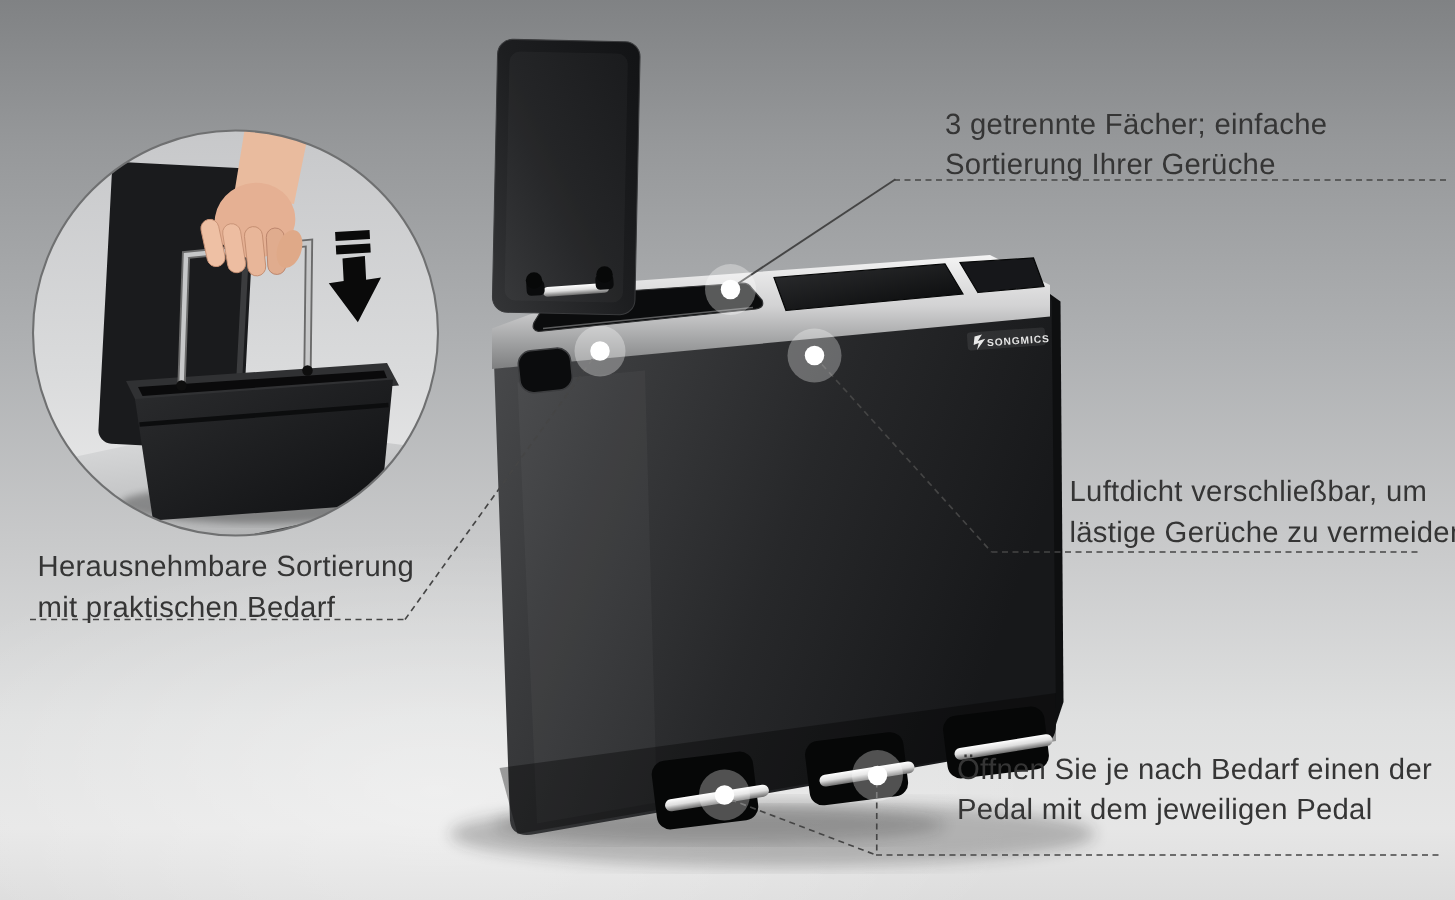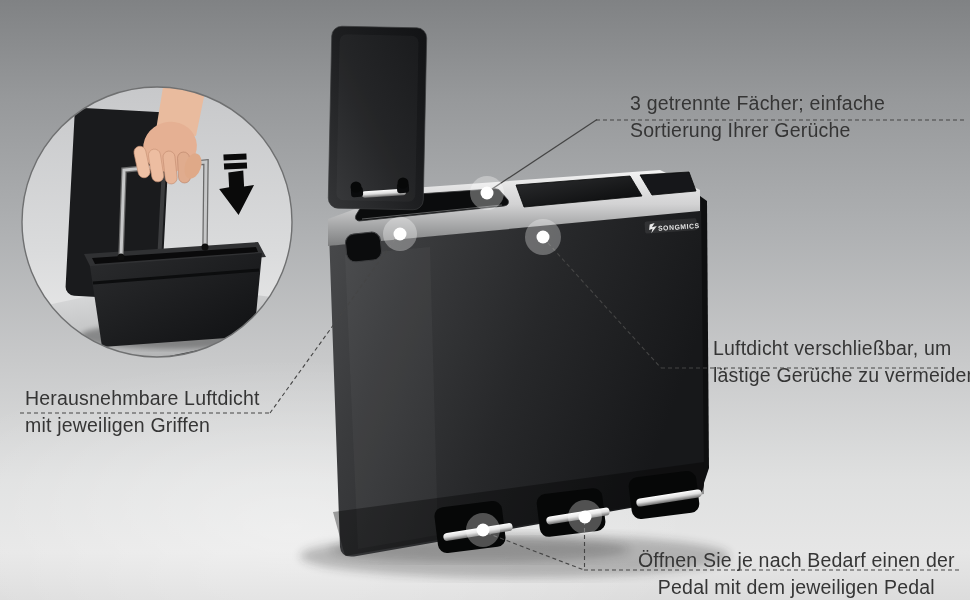--- a/index.html
+++ b/index.html
@@ -6,21 +6,21 @@
   .stage{
     position:relative;width:970px;height:600px;overflow:hidden;
     font-family:"Liberation Sans",sans-serif;
     background:
       radial-gradient(ellipse 620px 260px at 30% 88%, rgba(255,255,255,.40), rgba(255,255,255,0) 65%),
       linear-gradient(180deg,#808284 0%,#96989a 16%,#aeb0b2 38%,#c8c9ca 60%,#dfe0e0 80%,#e6e6e6 92%,#dcdcdc 100%);
   }
   .scene{position:absolute;left:0;top:0;}
   .callout{
     position:absolute;color:var(--annotation-text,#353535);
-    font-size:19.5px;line-height:27px;letter-spacing:.2px;white-space:nowrap;margin-top:20px;
+    font-size:19.5px;line-height:27px;letter-spacing:.2px;white-space:nowrap;
   }
   .callout div{display:block;}
 </style>
 </head>
 <body>
 
 <div class="stage">
 
   <svg class="scene" width="970" height="600" viewBox="0 0 970 600">
     <defs>
@@ -226,22 +226,22 @@
     <div>3 getrennte Fächer; einfache</div>
     <div>Sortierung Ihrer Gerüche</div>
   </div>
 
   <div class="callout" style="left:713px;top:315px;">
     <div>Luftdicht verschließbar, um</div>
     <div>lästige Gerüche zu vermeiden</div>
   </div>
 
   <div class="callout" style="left:25px;top:365px;">
-    <div>Herausnehmbare Luftdicht</div>
-    <div>mit jeweiligen Griffen</div>
-  </div>
-
-  <div class="callout" style="left:638px;top:527px;text-align:center;">
+    <div>Herausnehmbare Sortierung</div>
+    <div>mit praktischen Bedarf</div>
+  </div>
+
+  <div class="callout" style="left:638px;top:500px;">
     <div>Öffnen Sie je nach Bedarf einen der</div>
     <div>Pedal mit dem jeweiligen Pedal</div>
   </div>
 
 </div>
 
 </body></html>

